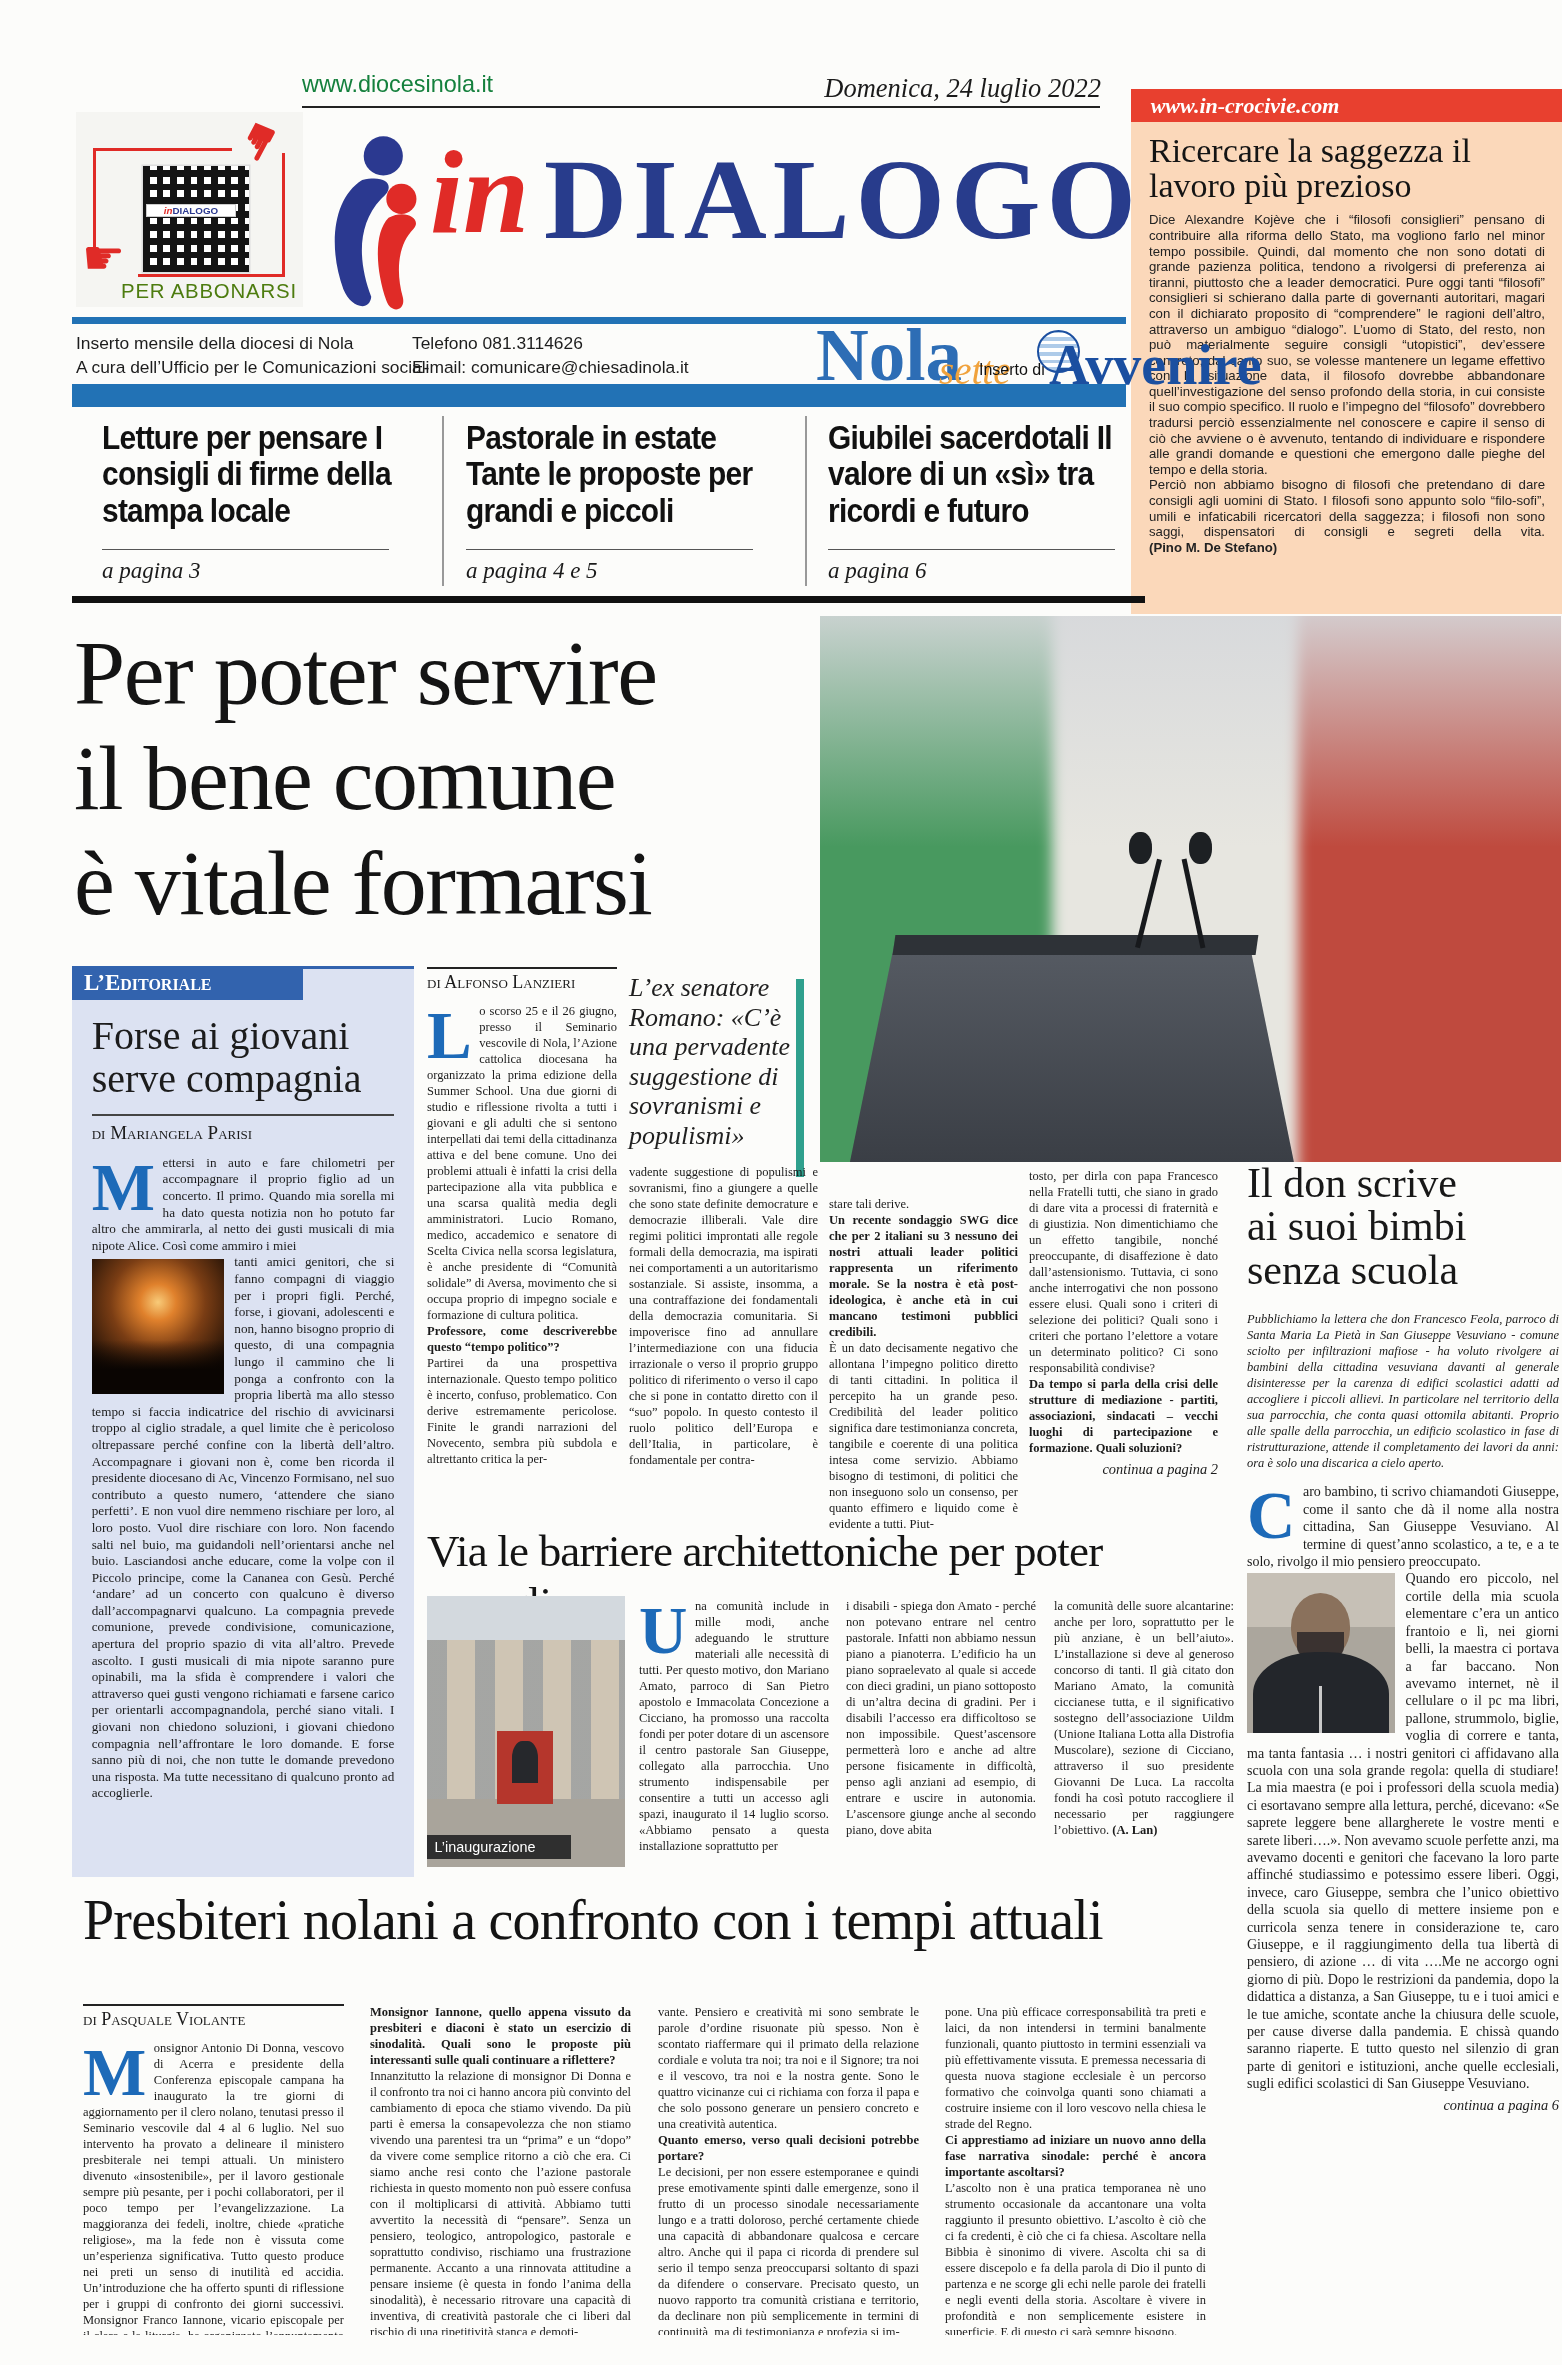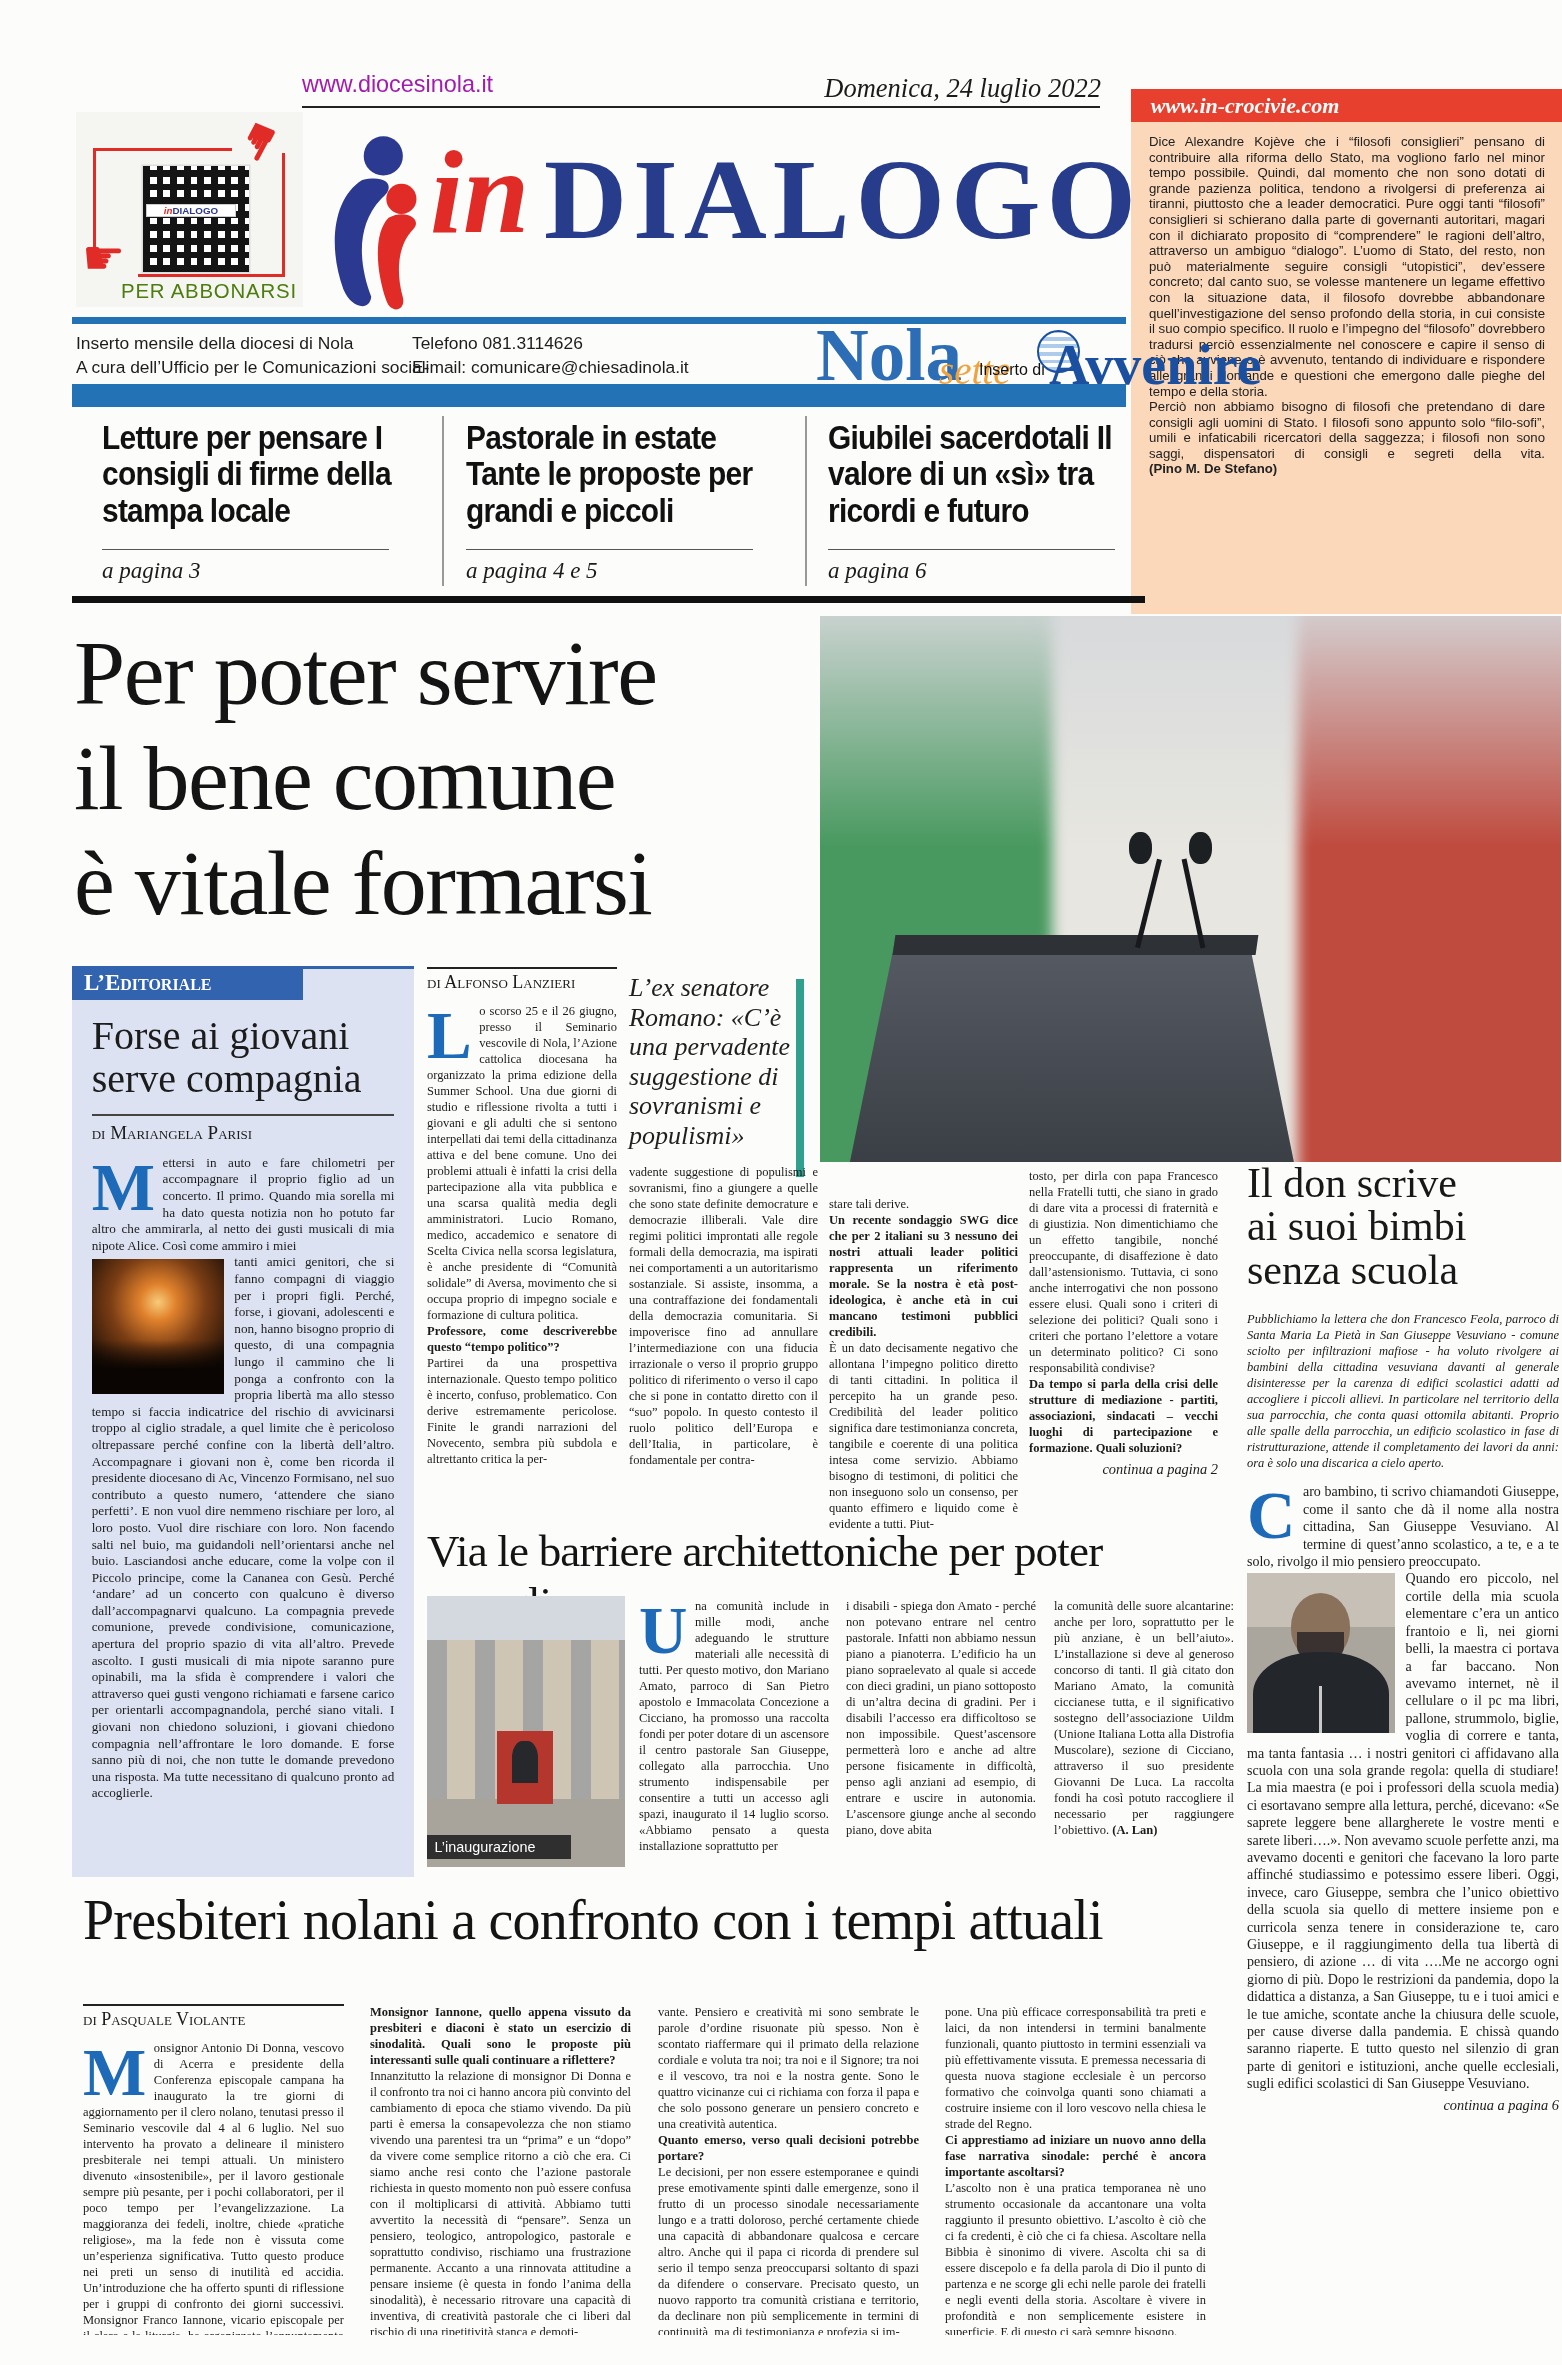--- a/index.html
+++ b/index.html
@@ -18,21 +18,21 @@
   .hand.tr{right:23px;top:6px;transform:rotate(118deg);}
   .hand.bl{left:6px;bottom:26px;}
   .qrcode{position:absolute;left:67px;top:54px;width:94px;height:94px;background:#fff;padding:6px;box-shadow:0 0 0 1.5px #ddd;
     background-image:
       repeating-linear-gradient(0deg,#141414 0 6.8px,transparent 6.8px 13.6px),
       repeating-linear-gradient(90deg,#141414 0 6.8px,#fff 6.8px 13.6px);}
   .qrlabel{position:absolute;left:70px;top:92px;width:88px;background:#fff;font-size:9.8px;text-align:center;
       font-family:"Liberation Sans",sans-serif;color:#2b3990;font-weight:bold;border:0.8px solid #ccc;}
   .qrlabel i{color:#e02b27;}
   .subscribe{position:absolute;left:45px;bottom:4.5px;font-size:20.4px;color:#4d7c0f;font-family:"Liberation Sans",sans-serif;letter-spacing:0.8px;}
-  .siteurl{left:302px;top:71px;font-size:23.4px;color:#a21caf;font-family:"Liberation Sans",sans-serif;}
+  .siteurl{left:302px;top:71px;font-size:23.4px;color:#15803d;font-family:"Liberation Sans",sans-serif;}
   .siteurl-rule{left:302px;top:106px;width:798px;height:2.3px;background:#222;}
   .date{left:756px;top:73px;width:345px;text-align:right;font-size:26.5px;font-style:italic;}
   .logo-row{left:317px;top:119px;width:786px;height:190px;}
   .logo-mark{position:absolute;left:0;top:7.6px;}
   .logo-in{position:absolute;left:113px;top:13.6px;font-size:119px;line-height:1;color:#e02b27;font-style:italic;font-weight:bold;font-family:"Liberation Serif",serif;}
   .logo-dialogo{position:absolute;left:227px;top:23px;font-size:115px;line-height:1;color:#283c8c;font-weight:bold;letter-spacing:6px;font-family:"Liberation Serif",serif;}
 
   
   .crocivie{left:1131px;top:89px;width:432px;height:525px;}
   .croc-bar{position:absolute;left:0;top:0;right:0;height:33px;background:#e8402f;color:#fff;
@@ -157,20 +157,21 @@
       <circle cx="112" cy="95" r="20" fill="#e02b27"></circle>
       <path d="M95 120 C75 140 78 190 92 230 C98 248 118 244 114 226 C104 190 108 155 128 135 C140 122 118 108 95 120 Z" fill="#e02b27"></path>
     </svg>
     <span class="logo-in">in</span>
     <span class="logo-dialogo">DIALOGO</span>
   </div>
 
   <div class="abs crocivie">
     <div class="croc-bar">www.in-crocivie.com</div>
     <div class="croc-body">
+      <div class="croc-title">Ricercare la saggezza il lavoro più prezioso</div>
       <p class="croc-text just">Dice Alexandre Kojève che i “filosofi consiglieri” pensano di contribuire alla riforma dello Stato, ma vogliono farlo nel minor tempo possibile. Quindi, dal momento che non sono dotati di grande pazienza politica, tendono a rivolgersi di preferenza ai tiranni, piuttosto che a leader democratici. Pure oggi tanti “filosofi” consiglieri si schierano dalla parte di governanti autoritari, magari con il dichiarato proposito di “comprendere” le ragioni dell’altro, attraverso un ambiguo “dialogo”. L’uomo di Stato, del resto, non può materialmente seguire consigli “utopistici”, dev’essere concreto; dal canto suo, se volesse mantenere un legame effettivo con la situazione data, il filosofo dovrebbe abbandonare quell’investigazione del senso profondo della storia, in cui consiste il suo compio specifico. Il ruolo e l’impegno del “filosofo” dovrebbero tradursi perciò essenzialmente nel conoscere e capire il senso di ciò che avviene o è avvenuto, tentando di individuare e rispondere alle grandi domande e questioni che emergono dalle pieghe del tempo e della storia.</p>
       <p class="croc-text just"><span>Perciò non abbiamo bisogno di filosofi che pretendano di dare consigli agli uomini di Stato. I filosofi sono appunto solo “filo-sofi”, umili e infaticabili ricercatori della saggezza; i filosofi non sono saggi, dispensatori di consigli e segreti della vita.</span> <b>(Pino M. De Stefano)</b></p>
     </div>
   </div>
 
   <div class="abs band-thin"></div>
   <div class="abs contact c1">
     <div>Inserto mensile della diocesi di Nola</div>
     <div>A cura dell’Ufficio per le Comunicazioni sociali</div>
     <div>Via San Felice, 30 - 80035 Nola (Na)</div>

